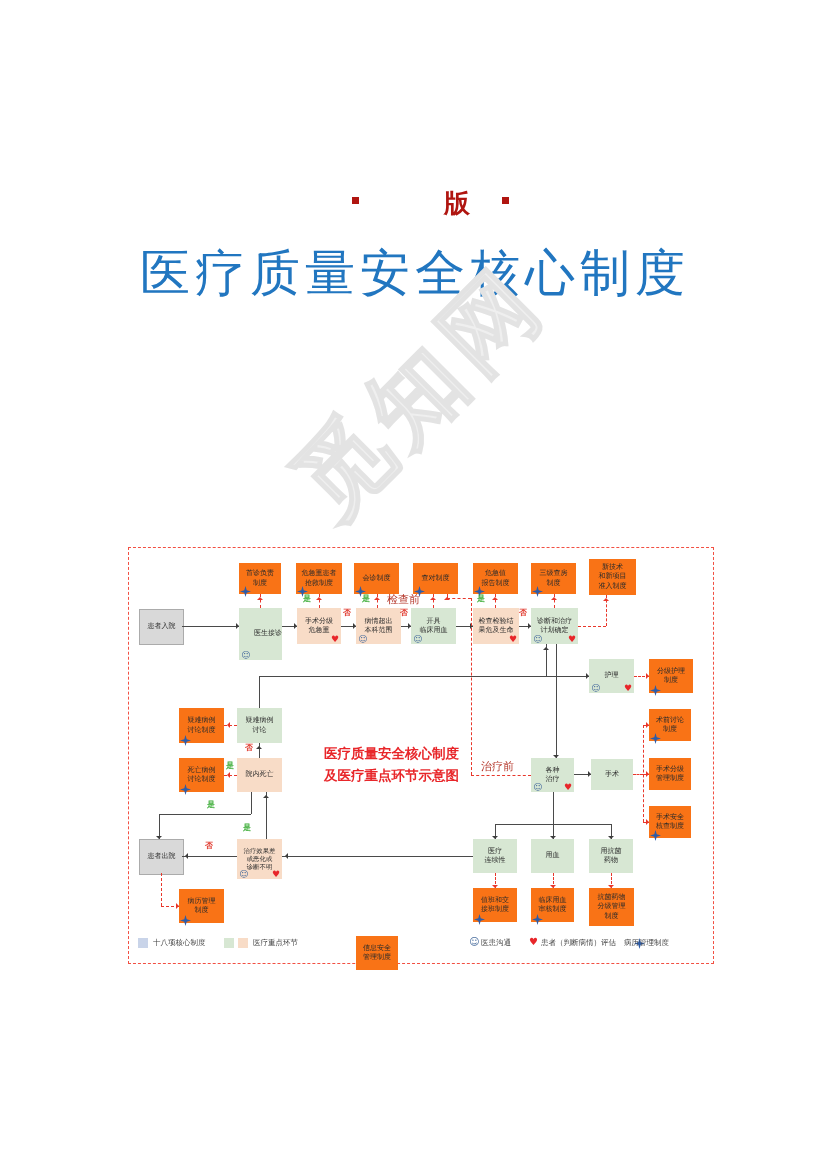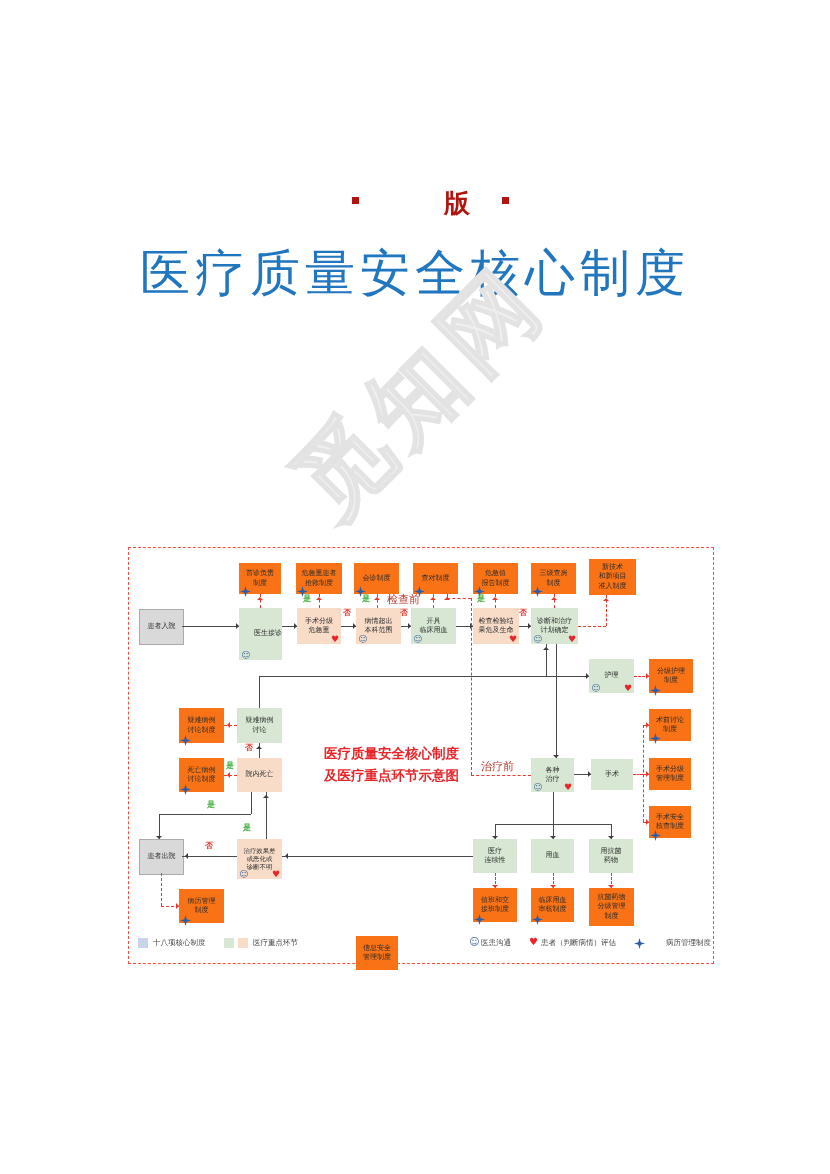--- a/index.html
+++ b/index.html
@@ -67,21 +67,21 @@
     <span class="sw" style="left:9px;top:390px;background:#c9d4e9"></span>
     <span class="lgt" style="left:24px">十八项核心制度</span>
     <span class="sw" style="left:95px;top:390px;background:#d7e7d3"></span>
     <span class="sw" style="left:109px;top:390px;background:#f8dcc7"></span>
     <span class="lgt" style="left:124px">医疗重点环节</span>
     <span class="lg-ic sm-ic" style="left:340px;top:389px">☺</span>
     <span class="lgt" style="left:352px">医患沟通</span>
     <span class="lg-ic ht-ic" style="left:400px;top:389px">♥</span>
     <span class="lgt" style="left:412px">患者（判断病情）评估</span>
     <span class="cross" style="left:505px;top:390px"></span>
-    <span class="lgt" style="left:537px">病历管理制度</span>
+    <span class="lgt" style="left:495px">病历管理制度</span>
   <div class="node core" style="left: 110px; top: 15px; width: 42px; height: 31px;">
         <span class="lbl">首诊负责
 制度</span>
         <span class="cross"></span>
       </div>
       <div class="node core" style="left: 167px; top: 15px; width: 46px; height: 31px;">
         <span class="lbl">危急重患者
 抢救制度</span>
         <span class="cross"></span>
       </div>

